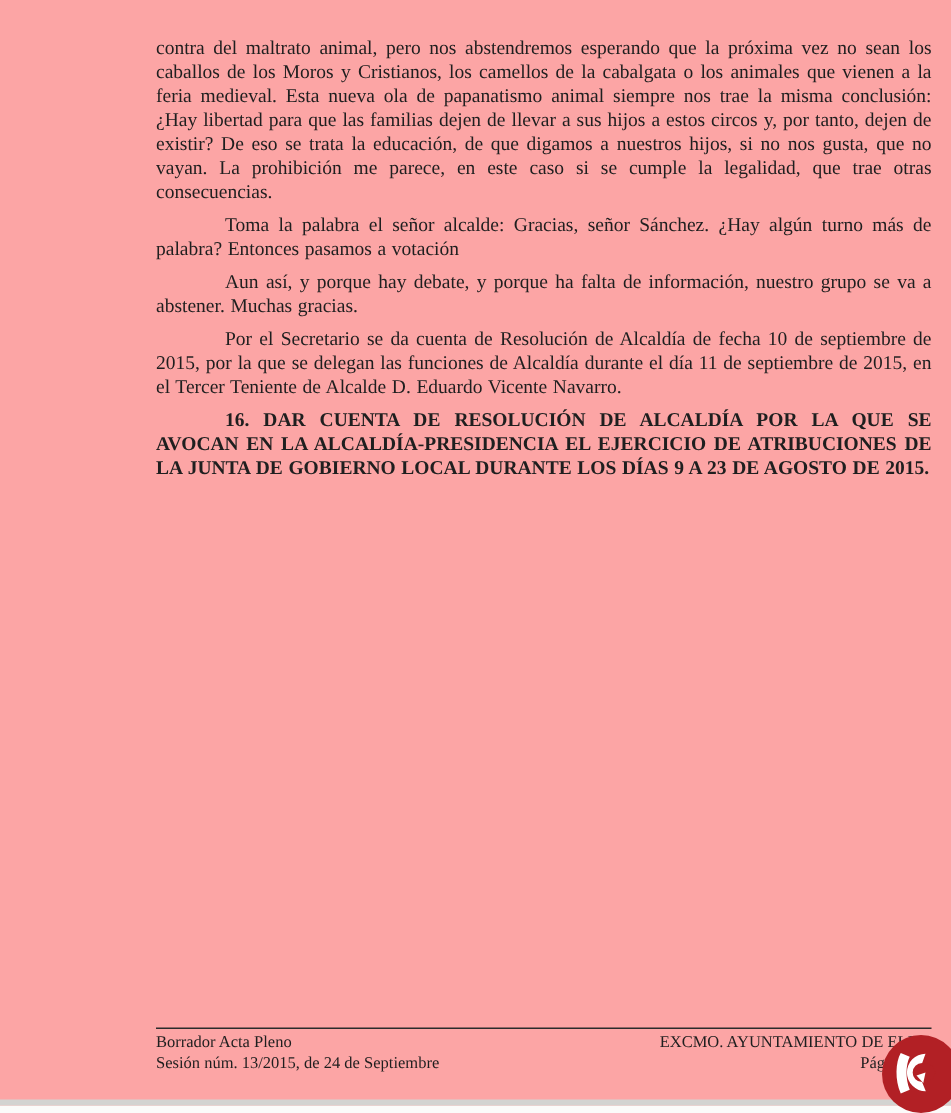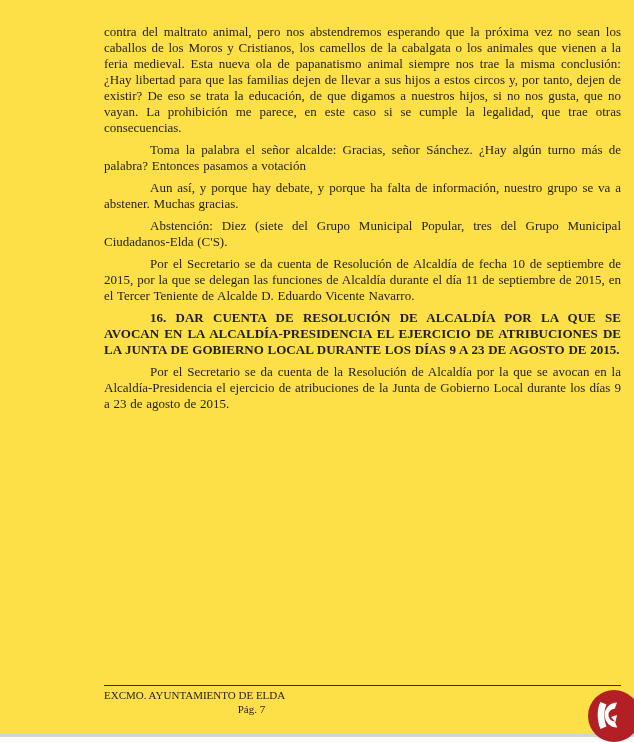--- a/index.html
+++ b/index.html
@@ -8,21 +8,21 @@
     width: 634px;
     height: 742px;
     position: relative;
     overflow: hidden;
     font-family: "Liberation Serif", "DejaVu Serif", serif;
     color: #1f1f1f;
   }
   .sheet {
     position: absolute;
     inset: 0;
-    background: #fde047;
+    background: #fca5a5;
   }
   .content {
     position: absolute;
     left: 104px;
     top: 24px;
     width: 517px;
     font-size: 13px;
     line-height: 16px;
   }
   .content p {
@@ -81,29 +81,31 @@
 </style>
 </head>
 <body>
 
 <div class="sheet">
 
   <main class="content">
       <p class="body no-indent">contra del maltrato animal, pero nos abstendremos esperando que la próxima vez no sean los caballos de los Moros y Cristianos, los camellos de la cabalgata o los animales que vienen a la feria medieval. Esta nueva ola de papanatismo animal siempre nos trae la misma conclusión: ¿Hay libertad para que las familias dejen de llevar a sus hijos a estos circos y, por tanto, dejen de existir? De eso se trata la educación, de que digamos a nuestros hijos, si no nos gusta, que no vayan. La prohibición me parece, en este caso si se cumple la legalidad, que trae otras consecuencias.</p>
       <p class="body">Toma la palabra el señor alcalde: Gracias, señor Sánchez. ¿Hay algún turno más de palabra? Entonces pasamos a votación</p>
       <p class="body">Aun así, y porque hay debate, y porque ha falta de información, nuestro grupo se va a abstener. Muchas gracias.</p>
-      <p class="body">Abstención: Diez (siete del Grupo Municipal Popular, tres del Grupo Municipal Ciudadanos-Elda (C'S).</p>
       <p class="body">Por el Secretario se da cuenta de Resolución de Alcaldía de fecha 10 de septiembre de 2015, por la que se delegan las funciones de Alcaldía durante el día 11 de septiembre de 2015, en el Tercer Teniente de Alcalde D. Eduardo Vicente Navarro.</p>
       <p class="heading">16. DAR CUENTA DE RESOLUCIÓN DE ALCALDÍA POR LA QUE SE AVOCAN EN LA ALCALDÍA-PRESIDENCIA EL EJERCICIO DE ATRIBUCIONES DE LA JUNTA DE GOBIERNO LOCAL DURANTE LOS DÍAS 9 A 23 DE AGOSTO DE 2015.</p>
-      <p class="body">Por el Secretario se da cuenta de la Resolución de Alcaldía por la que se avocan en la Alcaldía-Presidencia el ejercicio de atribuciones de la Junta de Gobierno Local durante los días 9 a 23 de agosto de 2015.</p>
     </main>
 
   <div class="footer-rule"></div>
 
   <footer class="footer">
+    <div class="left">
+      <div>Borrador Acta Pleno</div>
+      <div>Sesión núm. 13/2015, de 24 de Septiembre</div>
+    </div>
     <div class="right">
       <div>EXCMO. AYUNTAMIENTO DE ELDA</div>
       <div class="pagenum">Pág. 7</div>
     </div>
   </footer>
 
   <svg class="logo" viewBox="0 0 56 56" xmlns="http://www.w3.org/2000/svg">
     <circle cx="27" cy="27" r="26" class="logo-bg" fill="#b22025"></circle>
     <path class="logo-glyph" d="M 13.5 13 C 10 19 9.5 31 13.5 40 L 19.5 37.5 C 16.5 30 16.8 21 19.5 15.5 Z" fill="#ffffff"></path>
     <path class="logo-glyph" d="M 30 13.5 a 12.5 12.5 0 1 0 0.2 25 l -2.5 -6.2 a 6 6 0 1 1 0.1 -12.6 Z" fill="#ffffff"></path>

